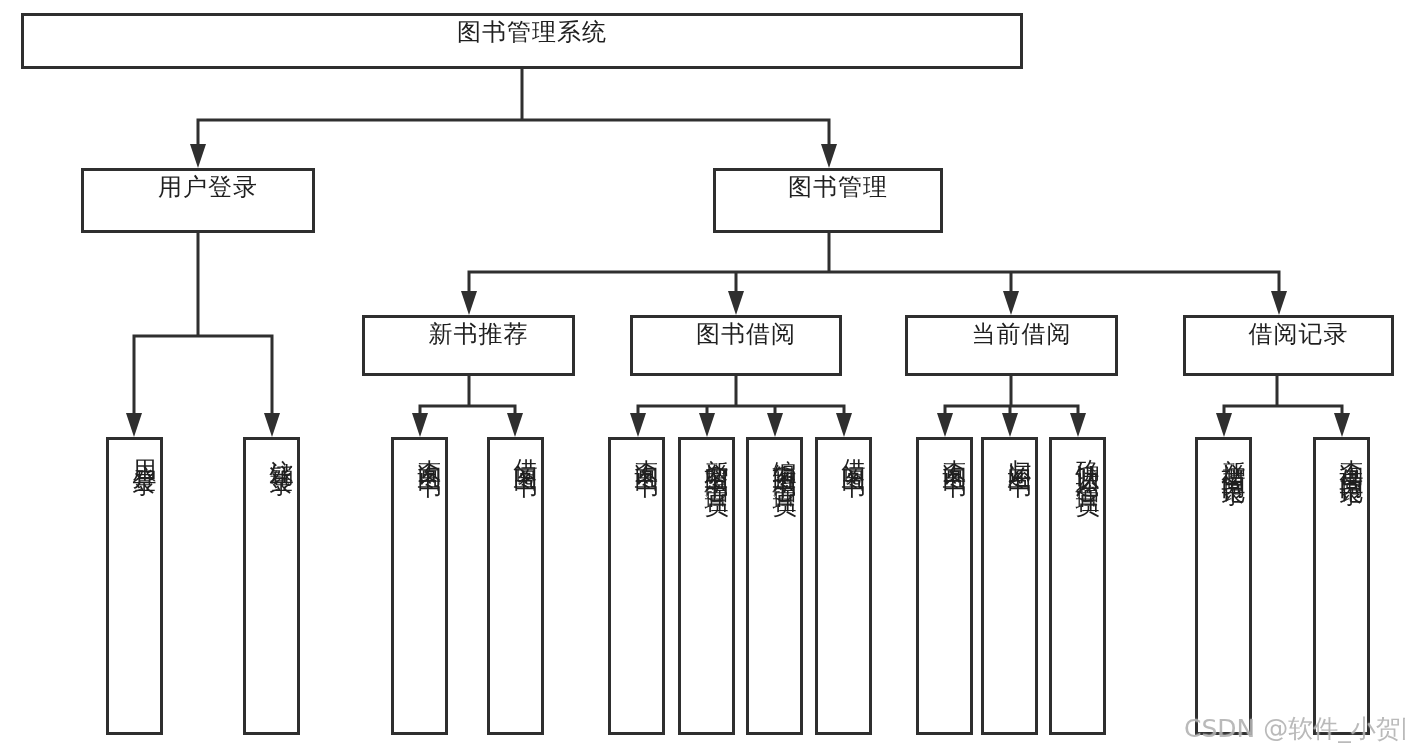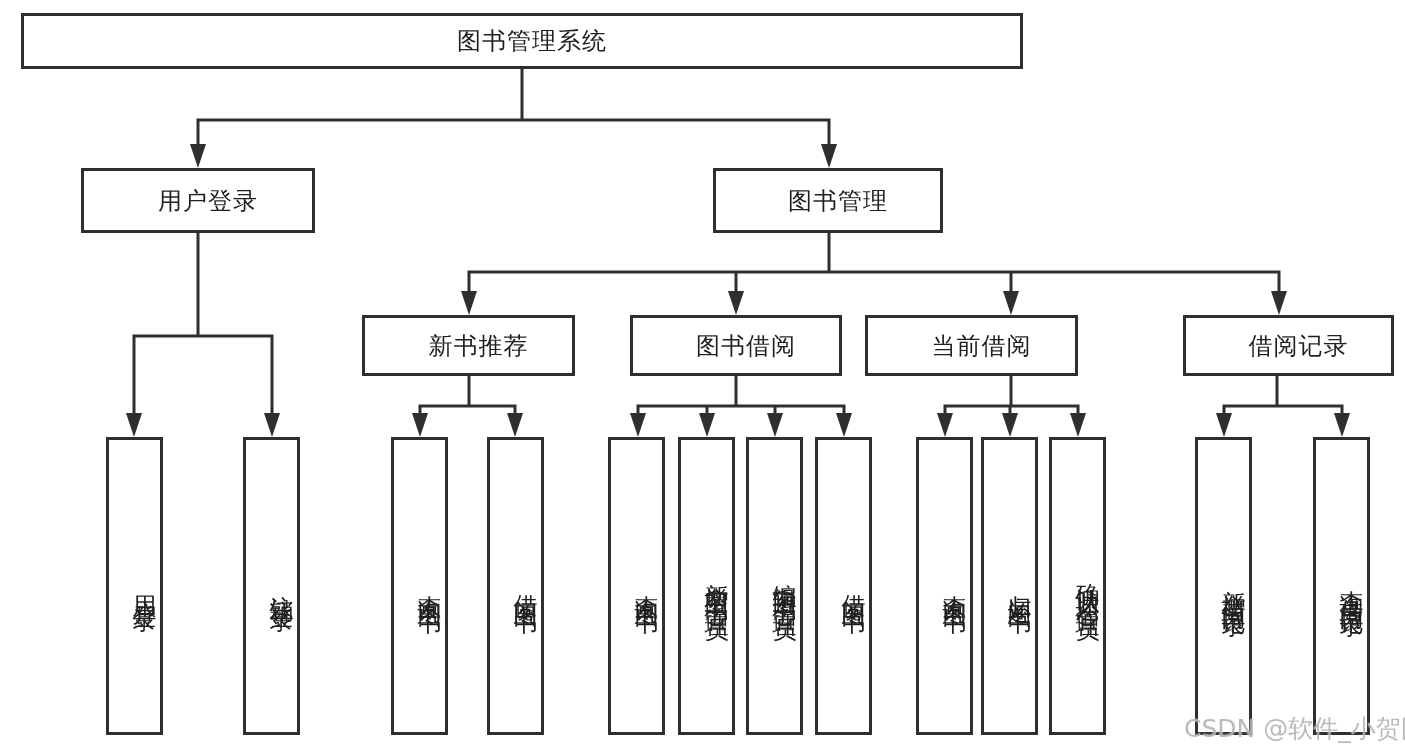--- a/index.html
+++ b/index.html
@@ -20,37 +20,36 @@
     left: 0; top: 0;
     width: 1405px;
     height: 747px;
   }
   .box {
     position: absolute;
     box-sizing: border-box;
     border: 3px solid #2f2f2f;
     background: #ffffff;
     display: flex;
-    align-items: center;
     justify-content: center;
     color: #1f1f1f;
     padding-left: 20px;
   }
   .hlabel {
     font-size: 24px;
     letter-spacing: 1px;
     white-space: nowrap;
   }
   .root  { left: 21px;  top: 13px;  width: 1002px; height: 56px; }
   .l2a   { left: 81px;  top: 168px; width: 234px;  height: 65px; }
   .l2b   { left: 713px; top: 168px; width: 230px;  height: 65px; }
   .l3    { top: 315px; height: 61px; }
   .l3a   { left: 362px;  width: 213px; }
   .l3b   { left: 630px;  width: 212px; font-family: Liberation Serif, serif; }
-  .l3c   { left: 865px;  width: 213px; }
+  .l3c   { left: 905px;  width: 213px; }
   .l3d   { left: 1171px; width: 211px; margin-left: 12px; }
   .leaf  { top: 437px; width: 57px; height: 298px; }
   .vtext {
     writing-mode: vertical-rl;
     text-orientation: mixed;
     font-size: 24px;
     letter-spacing: 5px;
     line-height: 1;
     white-space: nowrap;
   }

